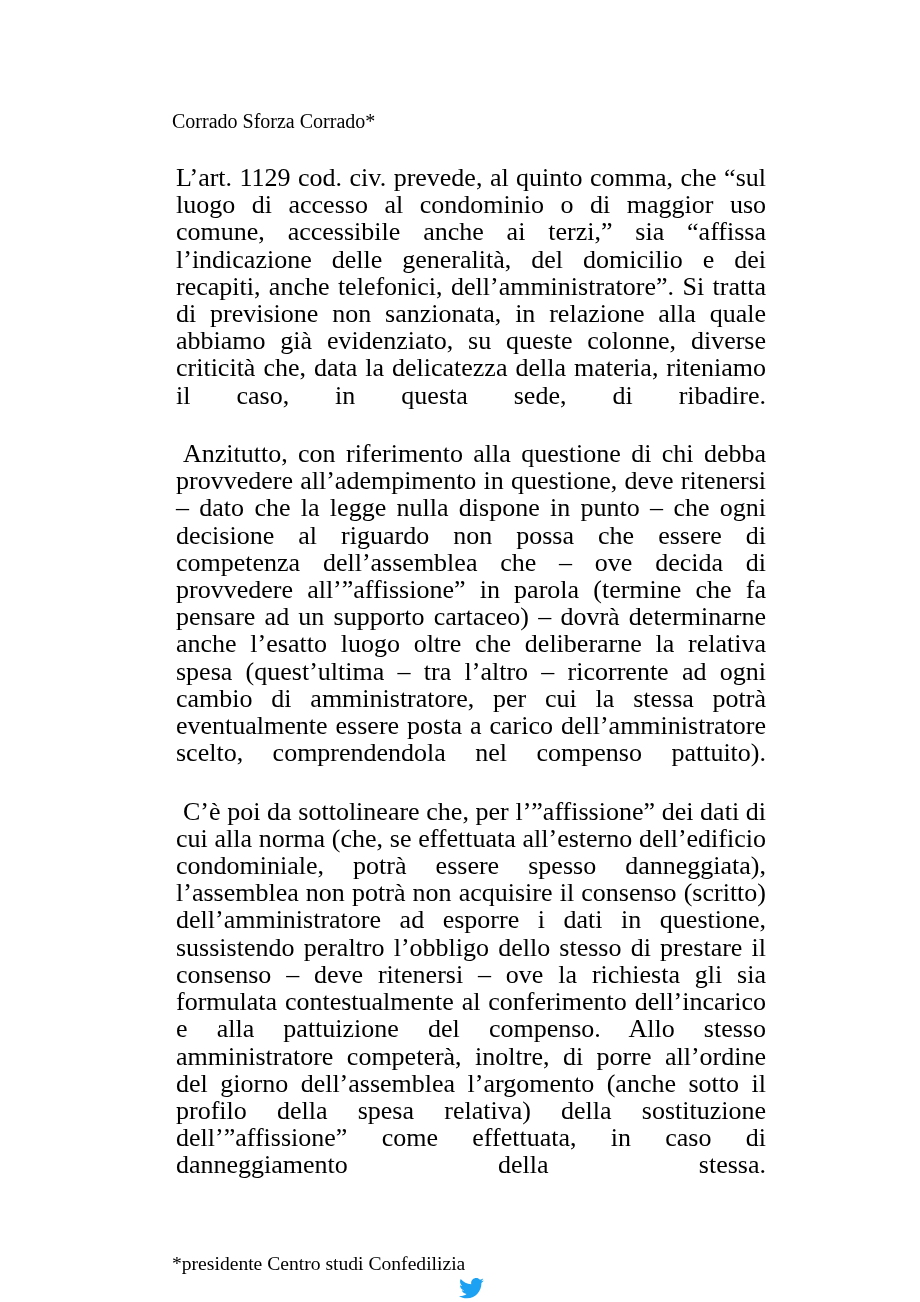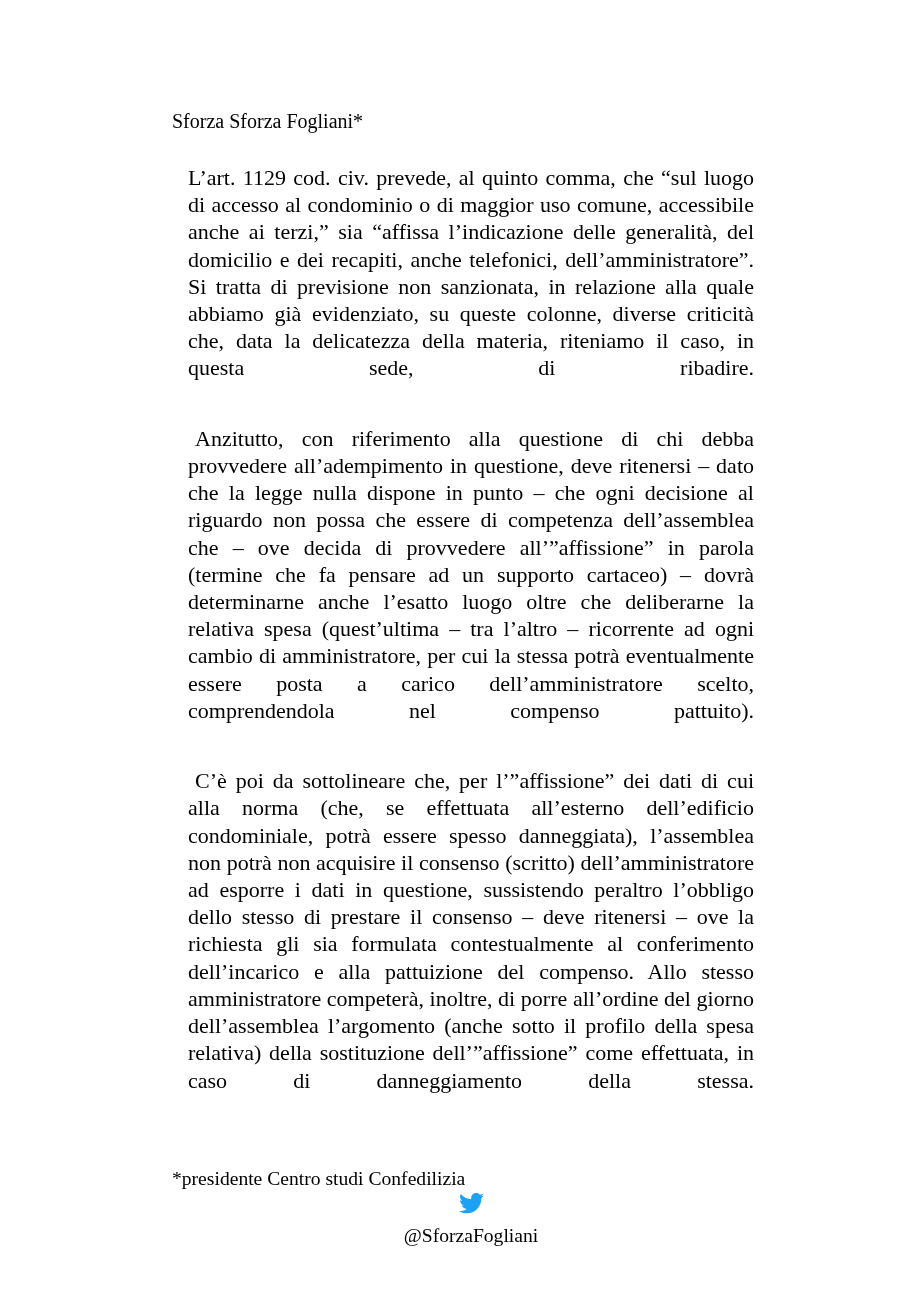--- a/index.html
+++ b/index.html
@@ -48,22 +48,22 @@
     font-size: 19.5px;
     line-height: 26px;
     white-space: nowrap;
   }
 
   
   .body-copy {
     margin-top: 30px;
   }
   .body-copy p {
-    margin: 16px;
-    font-size: 22px;
+    margin: 4px;
+    font-size: 26px;
     line-height: 27.2px;
     text-align: justify;
     text-justify: inter-word;
     hyphens: none;
     -webkit-hyphens: none;
   }
   .body-copy p.indented {
     text-indent: 7px;
   }
   
@@ -108,21 +108,21 @@
     white-space: nowrap;
   }
 </style>
 </head>
 <body>
 
 <div class="page">
   <div class="content">
 
     <div class="masthead">
-      <div class="doc-author">Sforza Sforza Fogliani*</div>
+      <div class="doc-author">Corrado Sforza Corrado*</div>
     </div>
 
 
     <div class="body-copy">
       <p>L’art. 1129 cod. civ. prevede, al quinto comma, che “sul luogo di accesso al condominio o di maggior uso comune, accessibile anche ai terzi,” sia “affissa l’indicazione delle generalità, del domicilio e dei recapiti, anche telefonici, dell’amministratore”. Si tratta di previsione non sanzionata, in relazione alla quale abbiamo già evidenziato, su queste colonne, diverse criticità che, data la delicatezza della materia, riteniamo il caso, in questa sede, di ribadire.</p>
       <p class="indented">Anzitutto, con riferimento alla questione di chi debba provvedere all’adempimento in questione, deve ritenersi – dato che la legge nulla dispone in punto – che ogni decisione al riguardo non possa che essere di competenza dell’assemblea che – ove decida di provvedere all’”affissione” in parola (termine che fa pensare ad un supporto cartaceo) – dovrà determinarne anche l’esatto luogo oltre che deliberarne la relativa spesa (quest’ultima – tra l’altro – ricorrente ad ogni cambio di amministratore, per cui la stessa potrà eventualmente essere posta a carico dell’amministratore scelto, comprendendola nel compenso pattuito).</p>
       <p class="indented">C’è poi da sottolineare che, per l’”affissione” dei dati di cui alla norma (che, se effettuata all’esterno dell’edificio condominiale, potrà essere spesso danneggiata), l’assemblea non potrà non acquisire il consenso (scritto) dell’amministratore ad esporre i dati in questione, sussistendo peraltro l’obbligo dello stesso di prestare il consenso – deve ritenersi – ove la richiesta gli sia formulata contestualmente al conferimento dell’incarico e alla pattuizione del compenso. Allo stesso amministratore competerà, inoltre, di porre all’ordine del giorno dell’assemblea l’argomento (anche sotto il profilo della spesa relativa) della sostituzione dell’”affissione” come effettuata, in caso di danneggiamento della stessa.</p>
     </div>
 
     <div class="signature">

